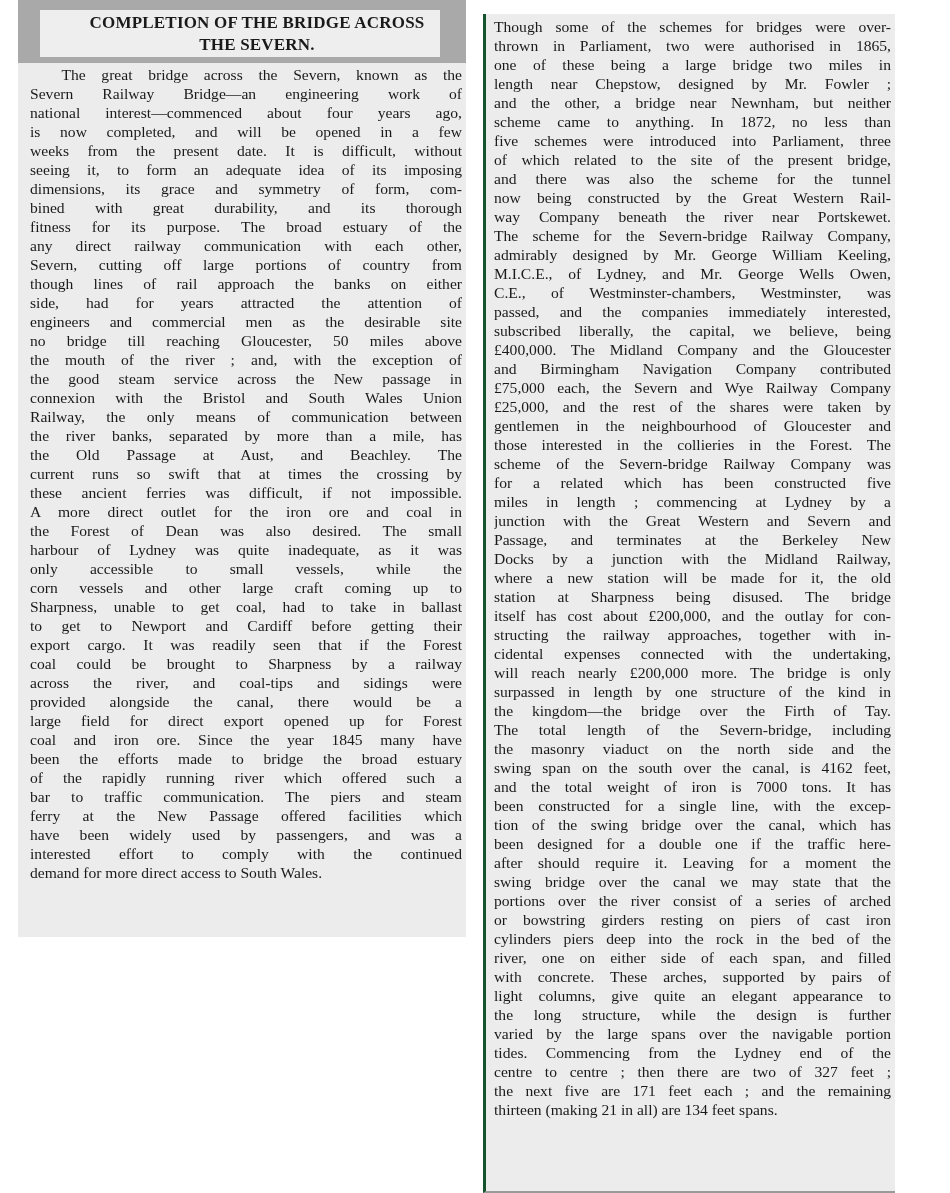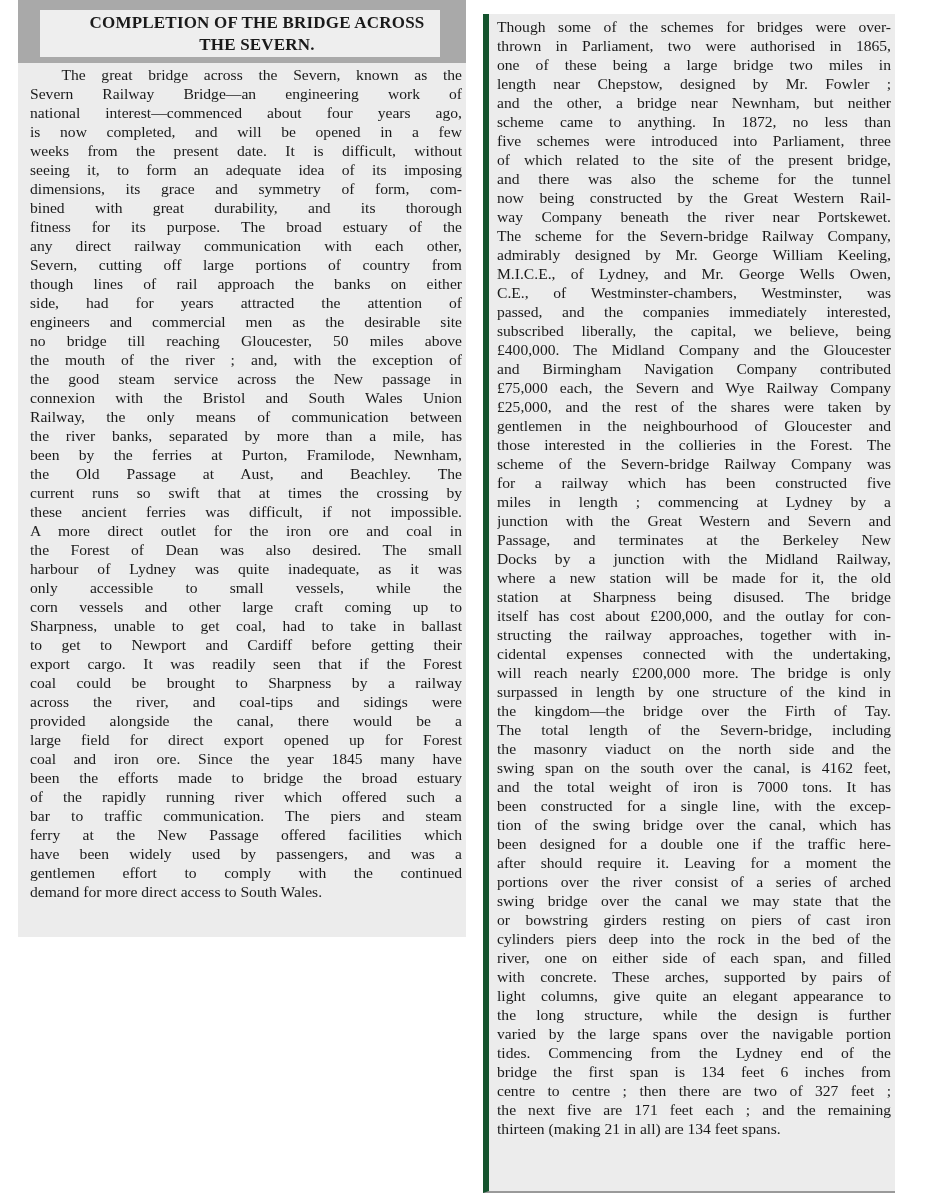--- a/index.html
+++ b/index.html
@@ -24,21 +24,21 @@
       left: 18px;
       top: 0;
       width: 448px;
       height: 937px;
     }
     #right-clip {
       left: 483px;
       top: 14px;
       width: 412px;
       height: 1179px;
-      border-left: 6px solid #14532d;
+      border-left: 3px solid #14532d;
       border-bottom: 2px solid #9a9a9a;
     }
     .header-band {
       background: #a9a9a9;
       height: 63px;
       position: relative;
     }
     .title-box {
       position: absolute;
       left: 22px;
@@ -104,21 +104,20 @@
       <span class="line">Severn, cutting off large portions of country from</span>
       <span class="line">though lines of rail approach the banks on either</span>
       <span class="line">side, had for years attracted the attention of</span>
       <span class="line">engineers and commercial men as the desirable site</span>
       <span class="line">no bridge till reaching Gloucester, 50 miles above</span>
       <span class="line">the mouth of the river ; and, with the exception of</span>
       <span class="line">the good steam service across the New passage in</span>
       <span class="line">connexion with the Bristol and South Wales Union</span>
       <span class="line">Railway, the only means of communication between</span>
       <span class="line">the river banks, separated by more than a mile, has</span>
-      <span class="line">been by the ferries at Purton, Framilode, Newnham,</span>
       <span class="line">the Old Passage at Aust, and Beachley. The</span>
       <span class="line">current runs so swift that at times the crossing by</span>
       <span class="line">these ancient ferries was difficult, if not impossible.</span>
       <span class="line">A more direct outlet for the iron ore and coal in</span>
       <span class="line">the Forest of Dean was also desired. The small</span>
       <span class="line">harbour of Lydney was quite inadequate, as it was</span>
       <span class="line">only accessible to small vessels, while the</span>
       <span class="line">corn vessels and other large craft coming up to</span>
       <span class="line">Sharpness, unable to get coal, had to take in ballast</span>
       <span class="line">to get to Newport and Cardiff before getting their</span>
@@ -126,21 +125,21 @@
       <span class="line">coal could be brought to Sharpness by a railway</span>
       <span class="line">across the river, and coal-tips and sidings were</span>
       <span class="line">provided alongside the canal, there would be a</span>
       <span class="line">large field for direct export opened up for Forest</span>
       <span class="line">coal and iron ore. Since the year 1845 many have</span>
       <span class="line">been the efforts made to bridge the broad estuary</span>
       <span class="line">of the rapidly running river which offered such a</span>
       <span class="line">bar to traffic communication. The piers and steam</span>
       <span class="line">ferry at the New Passage offered facilities which</span>
       <span class="line">have been widely used by passengers, and was a</span>
-      <span class="line">gentlemen effort to comply with the continued</span>
+      <span class="line">interested effort to comply with the continued</span>
       <span class="line last">demand for more direct access to South Wales.</span>
     </div>
 </div>
 
 <div class="clip" id="right-clip">
   <div class="body-text" id="right-body">
       <span class="line">Though some of the schemes for bridges were over-</span>
       <span class="line">thrown in Parliament, two were authorised in 1865,</span>
       <span class="line">one of these being a large bridge two miles in</span>
       <span class="line">length near Chepstow, designed by Mr. Fowler ;</span>
@@ -157,49 +156,48 @@
       <span class="line">C.E., of Westminster-chambers, Westminster, was</span>
       <span class="line">passed, and the companies immediately interested,</span>
       <span class="line">subscribed liberally, the capital, we believe, being</span>
       <span class="line">£400,000. The Midland Company and the Gloucester</span>
       <span class="line">and Birmingham Navigation Company contributed</span>
       <span class="line">£75,000 each, the Severn and Wye Railway Company</span>
       <span class="line">£25,000, and the rest of the shares were taken by</span>
       <span class="line">gentlemen in the neighbourhood of Gloucester and</span>
       <span class="line">those interested in the collieries in the Forest. The</span>
       <span class="line">scheme of the Severn-bridge Railway Company was</span>
-      <span class="line">for a railway which has been constructed five</span>
+      <span class="line">for a related which has been constructed five</span>
       <span class="line">miles in length ; commencing at Lydney by a</span>
       <span class="line">junction with the Great Western and Severn and</span>
       <span class="line">Passage, and terminates at the Berkeley New</span>
       <span class="line">Docks by a junction with the Midland Railway,</span>
       <span class="line">where a new station will be made for it, the old</span>
       <span class="line">station at Sharpness being disused. The bridge</span>
       <span class="line">itself has cost about £200,000, and the outlay for con-</span>
       <span class="line">structing the railway approaches, together with in-</span>
       <span class="line">cidental expenses connected with the undertaking,</span>
       <span class="line">will reach nearly £200,000 more. The bridge is only</span>
       <span class="line">surpassed in length by one structure of the kind in</span>
       <span class="line">the kingdom—the bridge over the Firth of Tay.</span>
       <span class="line">The total length of the Severn-bridge, including</span>
       <span class="line">the masonry viaduct on the north side and the</span>
       <span class="line">swing span on the south over the canal, is 4162 feet,</span>
       <span class="line">and the total weight of iron is 7000 tons. It has</span>
       <span class="line">been constructed for a single line, with the excep-</span>
       <span class="line">tion of the swing bridge over the canal, which has</span>
       <span class="line">been designed for a double one if the traffic here-</span>
       <span class="line">after should require it. Leaving for a moment the</span>
+      <span class="line">swing bridge over the canal we may state that the</span>
       <span class="line">portions over the river consist of a series of arched</span>
-      <span class="line">swing bridge over the canal we may state that the</span>
       <span class="line">or bowstring girders resting on piers of cast iron</span>
       <span class="line">cylinders piers deep into the rock in the bed of the</span>
       <span class="line">river, one on either side of each span, and filled</span>
       <span class="line">with concrete. These arches, supported by pairs of</span>
       <span class="line">light columns, give quite an elegant appearance to</span>
       <span class="line">the long structure, while the design is further</span>
       <span class="line">varied by the large spans over the navigable portion</span>
       <span class="line">tides. Commencing from the Lydney end of the</span>
-      <span class="line">bridge the first span is 134 feet 6 inches from</span>
       <span class="line">centre to centre ; then there are two of 327 feet ;</span>
       <span class="line">the next five are 171 feet each ; and the remaining</span>
       <span class="line last">thirteen (making 21 in all) are 134 feet spans.</span>
     </div>
 </div>
 
 </body></html>

